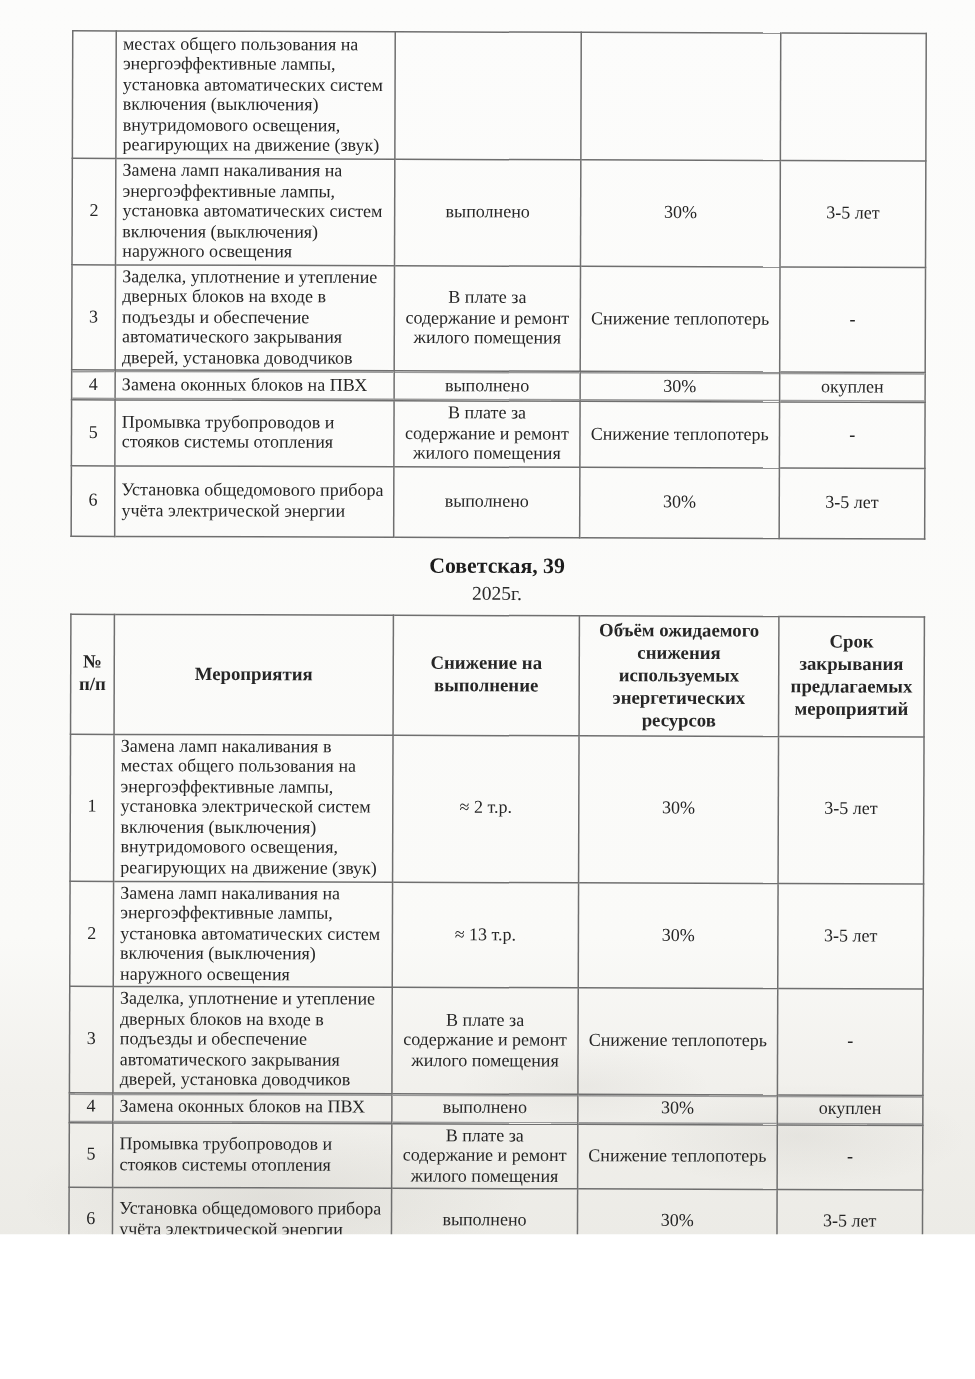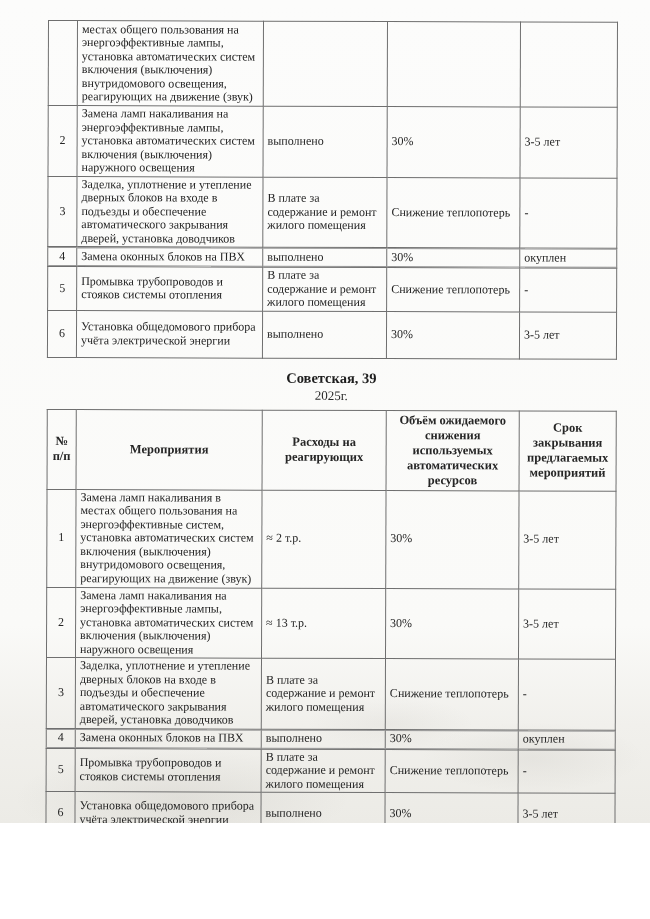--- a/index.html
+++ b/index.html
@@ -15,22 +15,22 @@
   .content{width:569px;margin:20px 0 0 48px;transform:rotate(0.18deg);transform-origin:top left;}
   table.doc{width:569px;border-collapse:collapse;table-layout:fixed;font-size:12px;line-height:13.5px;}
   table.doc td, table.doc th{border:1px solid #6f6f6f;padding:1px 4px;vertical-align:middle;overflow:hidden;}
   col.c-num{width:29px;}
   col.c-act{width:186px;}
   col.c-cost{width:124px;}
   col.c-red{width:133px;}
   col.c-pay{width:97px;}
   td.num{text-align:center;padding:1px 1px;}
   td.act{text-align:left;}
-  td.ctr{}
-  td.cost-left{text-align:left;}
+  td.ctr{text-align:center;}
+  td.cost-left{text-align:center;}
   table.doc th{font-weight:bold;text-align:center;font-size:12.5px;line-height:15px;padding:2px 3px;}
   
   .t-cont tbody tr:nth-child(1){height:85px;}
   .t-cont tbody tr:nth-child(2){height:68px;}
   .t-cont tbody tr:nth-child(3){height:67px;}
   .t-cont tbody tr:nth-child(4){height:20px;}
   .t-cont tbody tr:nth-child(5){height:36px;}
   .t-cont tbody tr:nth-child(6){height:47px;}
   .t-main thead tr{height:68px;}
   .t-main tbody tr:nth-child(1){height:98px;}
@@ -112,29 +112,29 @@
           <col class="c-num">
           <col class="c-act">
           <col class="c-cost">
           <col class="c-red">
           <col class="c-pay">
         </colgroup>
       <thead>
         <tr>
           <th>№ п/п</th>
           <th>Мероприятия</th>
-          <th>Расходы на реагирующих</th>
-          <th>Объём ожидаемого снижения используемых автоматических ресурсов</th>
+          <th>Снижение на выполнение</th>
+          <th>Объём ожидаемого снижения используемых энергетических ресурсов</th>
           <th>Срок закрывания предлагаемых мероприятий</th>
         </tr>
       </thead>
       <tbody>
         <tr>
           <td class="num">1</td>
-          <td class="act">Замена ламп накаливания в местах общего пользования на энергоэффективные систем, установка автоматических систем включения (выключения) внутридомового освещения, реагирующих на движение (звук)</td>
+          <td class="act">Замена ламп накаливания в местах общего пользования на энергоэффективные лампы, установка электрической систем включения (выключения) внутридомового освещения, реагирующих на движение (звук)</td>
           <td class="ctr">≈ 2 т.р.</td>
           <td class="ctr">30%</td>
           <td class="ctr">3-5 лет</td>
         </tr>
         <tr>
           <td class="num">2</td>
           <td class="act">Замена ламп накаливания на энергоэффективные лампы, установка автоматических систем включения (выключения) наружного освещения</td>
           <td class="ctr">≈ 13 т.р.</td>
           <td class="ctr">30%</td>
           <td class="ctr">3-5 лет</td>

